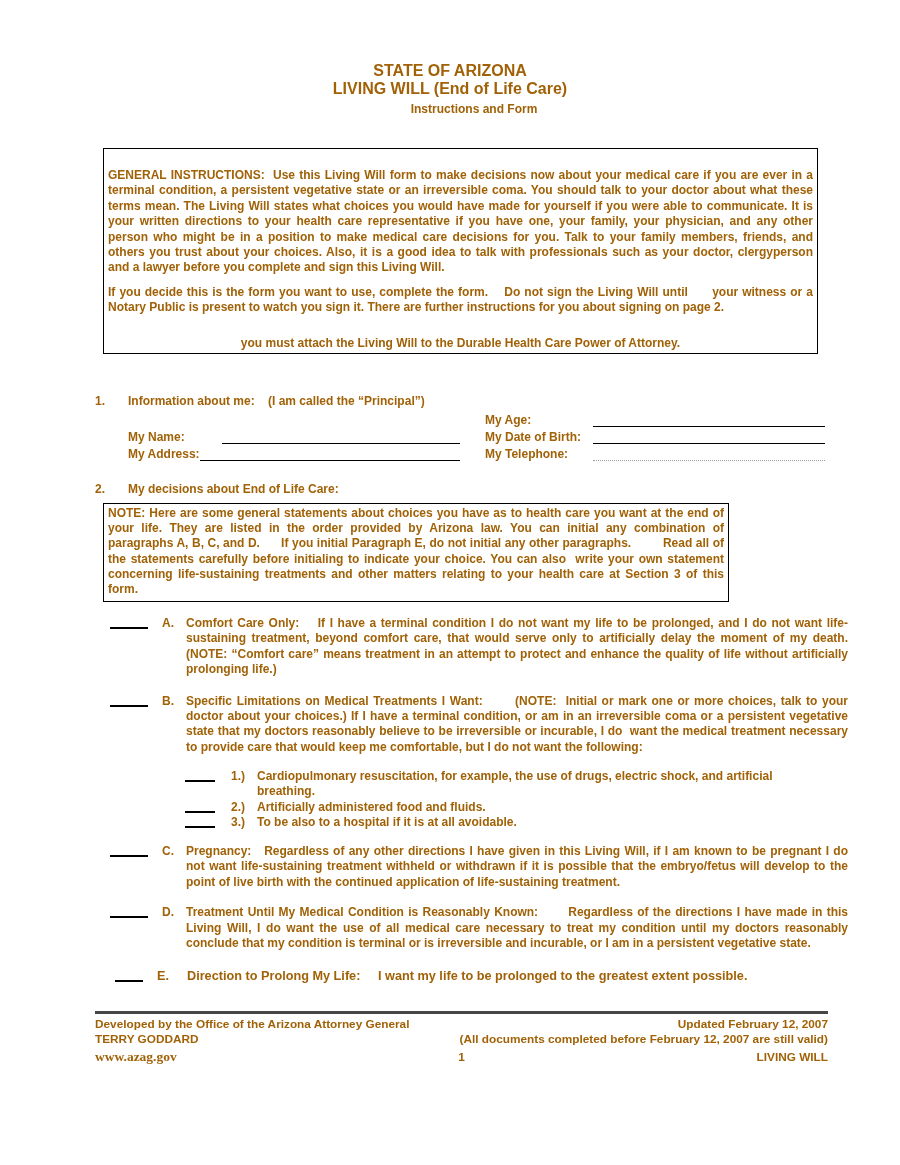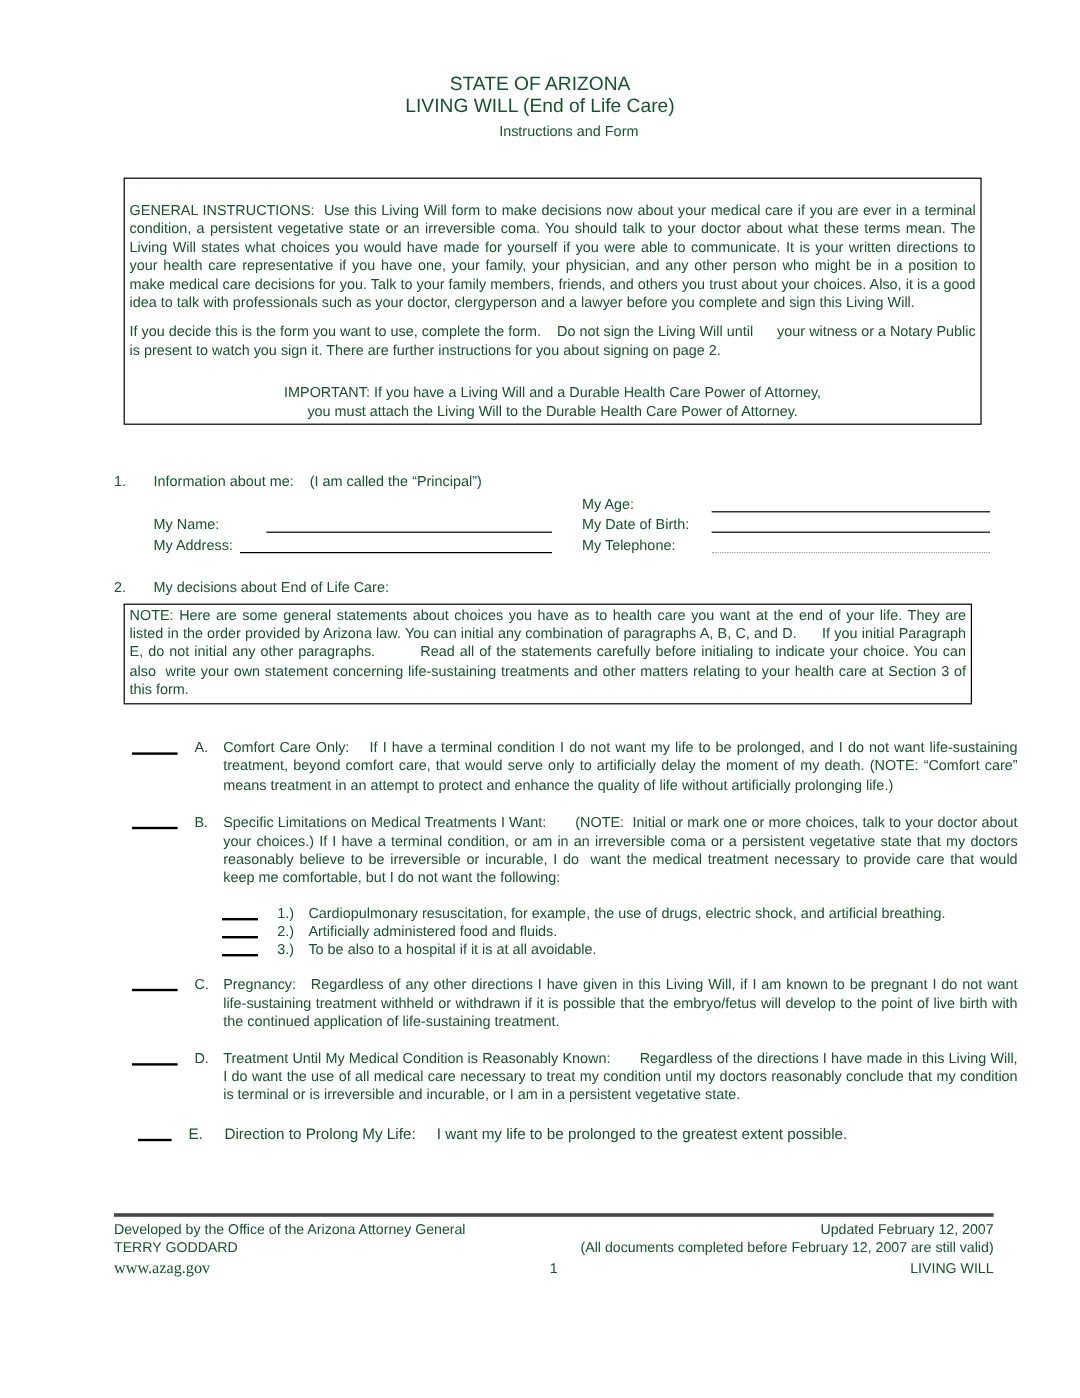--- a/index.html
+++ b/index.html
@@ -2,24 +2,25 @@
 <html><head>
 <meta charset="utf-8">
 <title>Arizona Living Will</title>
 <style>
   html, body { margin: 0; padding: 0; background: #ffffff; }
   .page {
     position: relative;
     width: 900px;
     height: 1165px;
     background: #ffffff;
-    color: #14532d;
+    color: #a16207;
     font-family: "Liberation Sans", "DejaVu Sans", sans-serif;
     font-size: 12px;
     overflow: hidden;
+    font-weight: bold;
   }
   .pre { white-space: pre-wrap; }
 
   
   .header { position: absolute; top: 62px; left: 0; width: 100%; text-align: center; }
   .header .t1, .header .t2 { font-size: 16px; line-height: 18px; }
   .header .t3 { font-size: 12px; line-height: 14px; margin-top: 4px; padding-left: 48px; }
 
   
   .gi-box {
@@ -40,21 +41,21 @@
   .s1-right { flex: 1; margin-left: 25px; }
   .f-row { display: flex; align-items: flex-end; height: 17px; }
   .f-label { flex: none; }
   .w94 { width: 94px; } .w72 { width: 72px; } .w108 { width: 108px; }
   .f-line { flex: 1; height: 14px; border-bottom: 1px solid #000; }
   .f-line.phone { border-bottom: 1px dotted #9a9a9a; position: relative; }
 
   
   .section2 { position: absolute; top: 481px; left: 95px; width: 730px; }
   .note-box {
-    position: absolute; top: 503px; left: 103px; width: 707px;
+    position: absolute; top: 503px; left: 103px; width: 626px;
     border: 1px solid #000; box-sizing: border-box; padding: 2px 4px 4px 4px;
   }
   .note-box .para { margin: 0; text-align: justify; line-height: 15.2px; }
 
   
   .items { position: absolute; top: 616px; left: 108px; width: 740px; }
   .item { display: flex; align-items: flex-start; }
   .item .blank { flex: none; width: 38px; height: 11px; border-bottom: 2px solid #000; margin: 0 14px 0 2px; }
   .item .letter { flex: none; width: 24px; line-height: 15.4px; }
   .item .body { flex: 1; text-align: justify; line-height: 15.4px; }
@@ -88,21 +89,20 @@
   <div class="header">
     <div class="t1">STATE OF ARIZONA</div>
     <div class="t2">LIVING WILL (End of Life Care)</div>
     <div class="t3">Instructions and Form</div>
   </div>
 
   <div class="gi-box">
     <p class="para pre">GENERAL INSTRUCTIONS:  Use this Living Will form to make decisions now about your medical care if you are ever in a terminal condition, a persistent vegetative state or an irreversible coma. You should talk to your doctor about what these terms mean. The Living Will states what choices you would have made for yourself if you were able to communicate. It is your written directions to your health care representative if you have one, your family, your physician, and any other person who might be in a position to make medical care decisions for you. Talk to your family members, friends, and others you trust about your choices. Also, it is a good idea to talk with professionals such as your doctor, clergyperson and a lawyer before you complete and sign this Living Will.</p>
     <p class="para pre gi-p2">If you decide this is the form you want to use, complete the form.    Do not sign the Living Will until      your witness or a Notary Public is present to watch you sign it. There are further instructions for you about signing on page 2.</p>
     <div class="gi-important">
-      <div>IMPORTANT: If you have a Living Will and a Durable Health Care Power of Attorney,</div>
       <div>you must attach the Living Will to the Durable Health Care Power of Attorney.</div>
     </div>
   </div>
 
   <div class="section1">
     <div class="sec-head">
       <div class="sec-num">1.</div>
       <div class="pre">Information about me:    (I am called the “Principal”)</div>
     </div>
     <div class="s1-fields">

